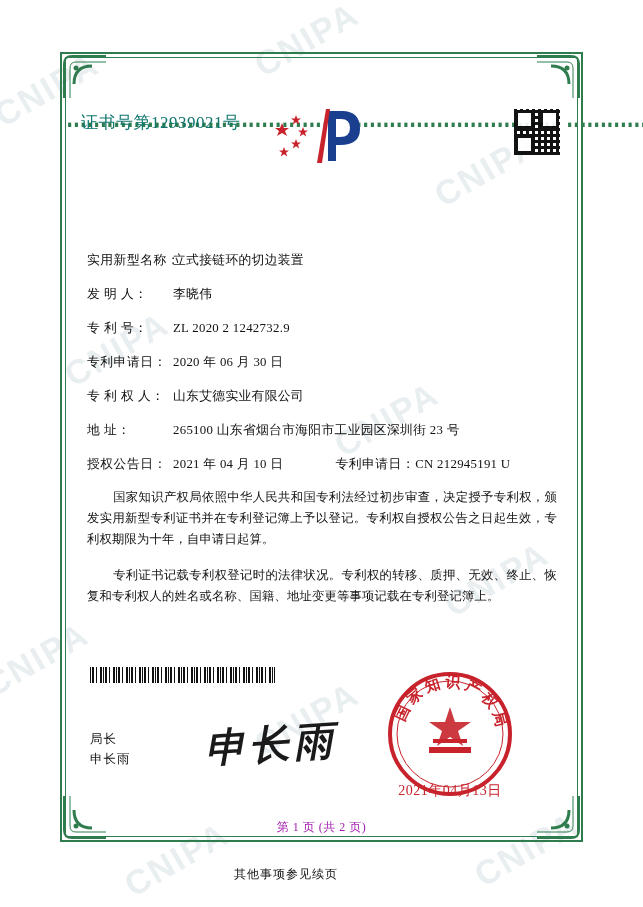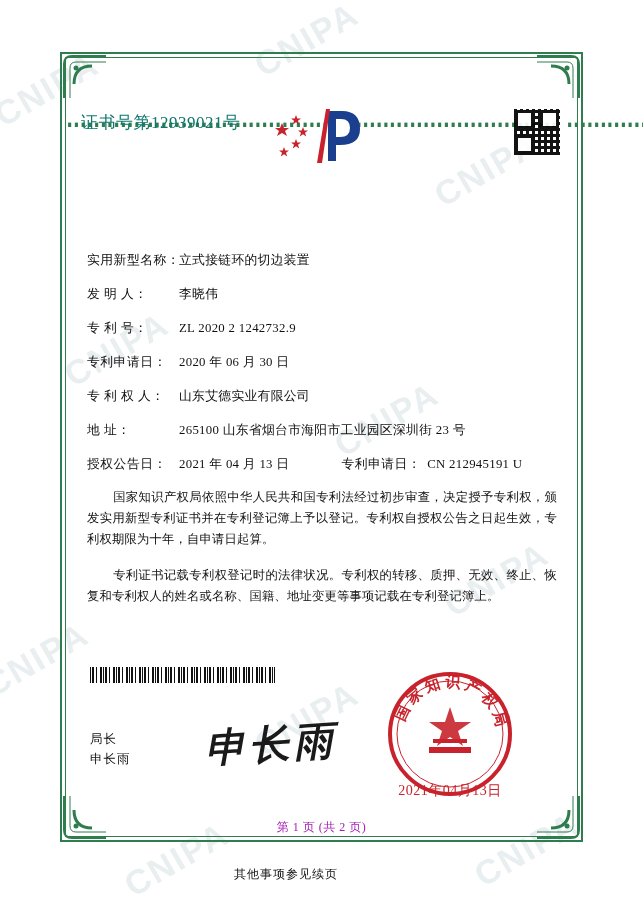--- a/index.html
+++ b/index.html
@@ -163,21 +163,21 @@
     height: 34px;
     font-size: 12.8px;
     color: #111;
     white-space: nowrap;
   }
   .f-label {
     display: inline-block;
     width: 86px;
     letter-spacing: 0.5px;
   }
-  .f-value { letter-spacing: 0.3px; margin-left: 6px; }
+  .f-value { letter-spacing: 0.3px; }
   .f-label2 {
     display: inline-block;
     margin-left: 52px;
     letter-spacing: 0.5px;
   }
 
   .para {
     position: absolute;
     left: 22px;
     width: 470px;
@@ -363,21 +363,21 @@
       <div class="field">
         <span class="f-label">专利申请日：</span><span class="f-value">2020 年 06 月 30 日</span>
       </div>
       <div class="field">
         <span class="f-label">专 利 权 人：</span><span class="f-value">山东艾德实业有限公司</span>
       </div>
       <div class="field">
         <span class="f-label">地        址：</span><span class="f-value">265100 山东省烟台市海阳市工业园区深圳街 23 号</span>
       </div>
       <div class="field">
-        <span class="f-label">授权公告日：</span><span class="f-value">2021 年 04 月 13 日</span><span class="f-label2">专利申请日：</span><span class="f-value">CN 212945191 U</span>
+        <span class="f-label">授权公告日：</span><span class="f-value">2021 年 04 月 10 日</span><span class="f-label2">专利申请日：</span><span class="f-value">CN 212945191 U</span>
       </div>
     </div>
 
     <div class="para para2"><span class="indent"></span><span>专利证书记载专利权登记时的法律状况。专利权的转移、质押、无效、终止、恢复和专利权人的姓名或名称、国籍、地址变更等事项记载在专利登记簿上。</span></div>
     <div class="para para1"><span class="indent"></span><span>国家知识产权局依照中华人民共和国专利法经过初步审查，决定授予专利权，颁发实用新型专利证书并在专利登记簿上予以登记。专利权自授权公告之日起生效，专利权期限为十年，自申请日起算。</span></div>
 
     <div class="barcode"></div>
 
     <div class="signer">
       <div>局长</div>

